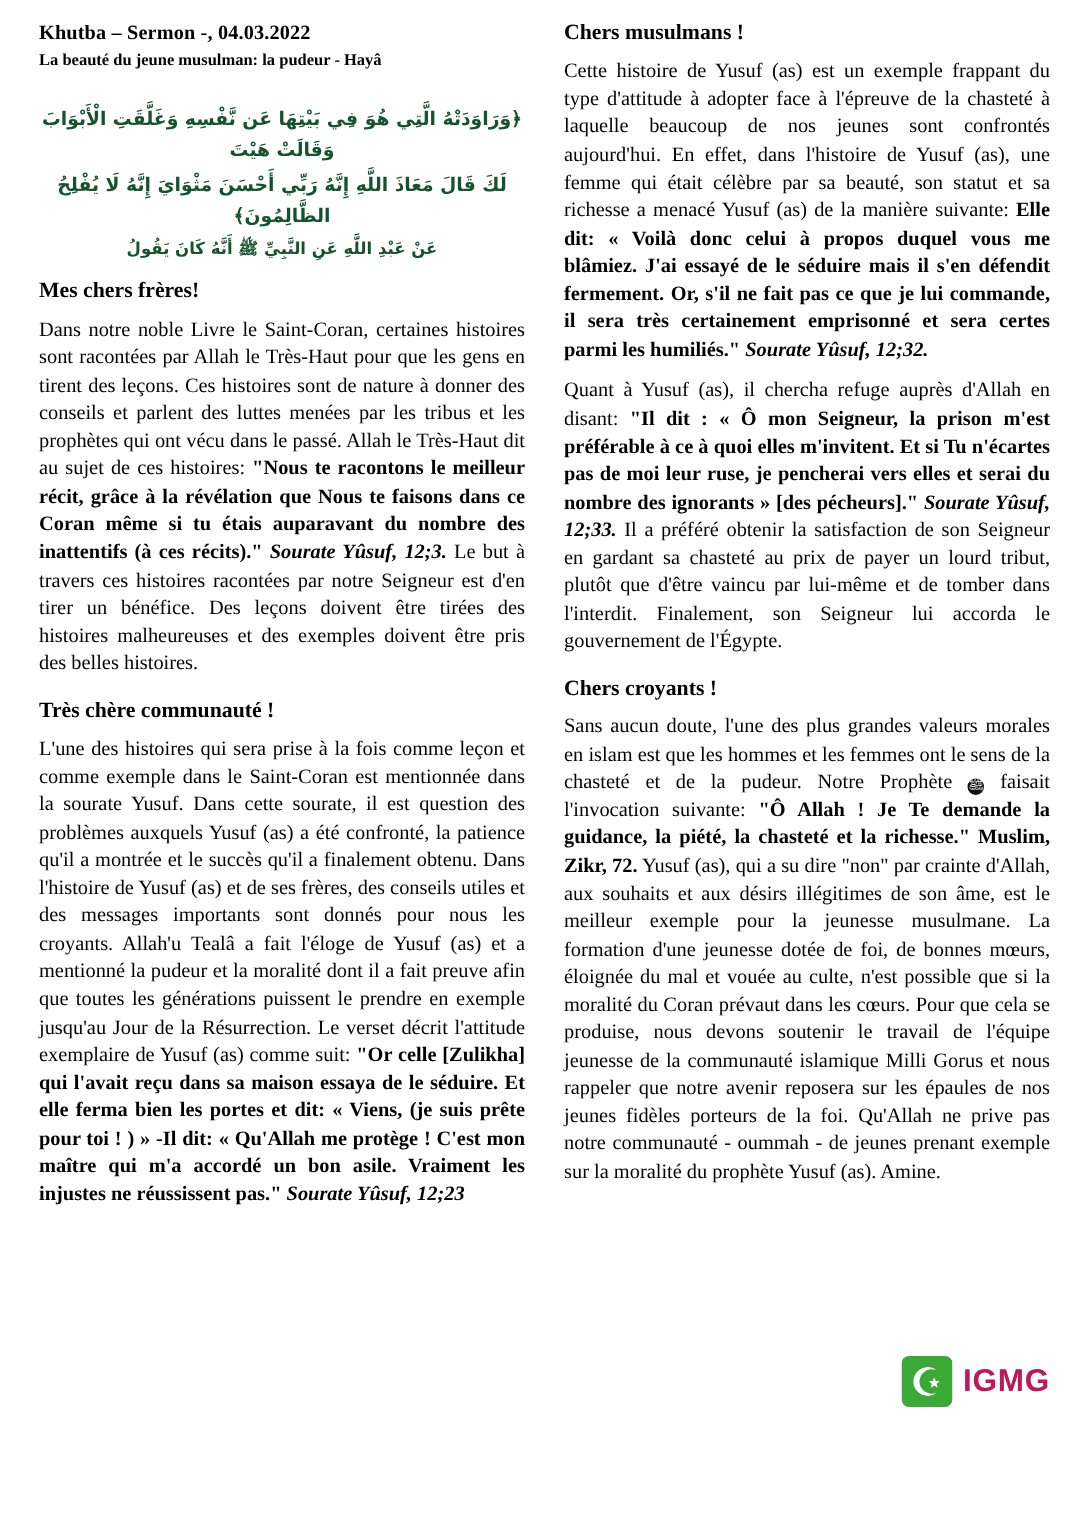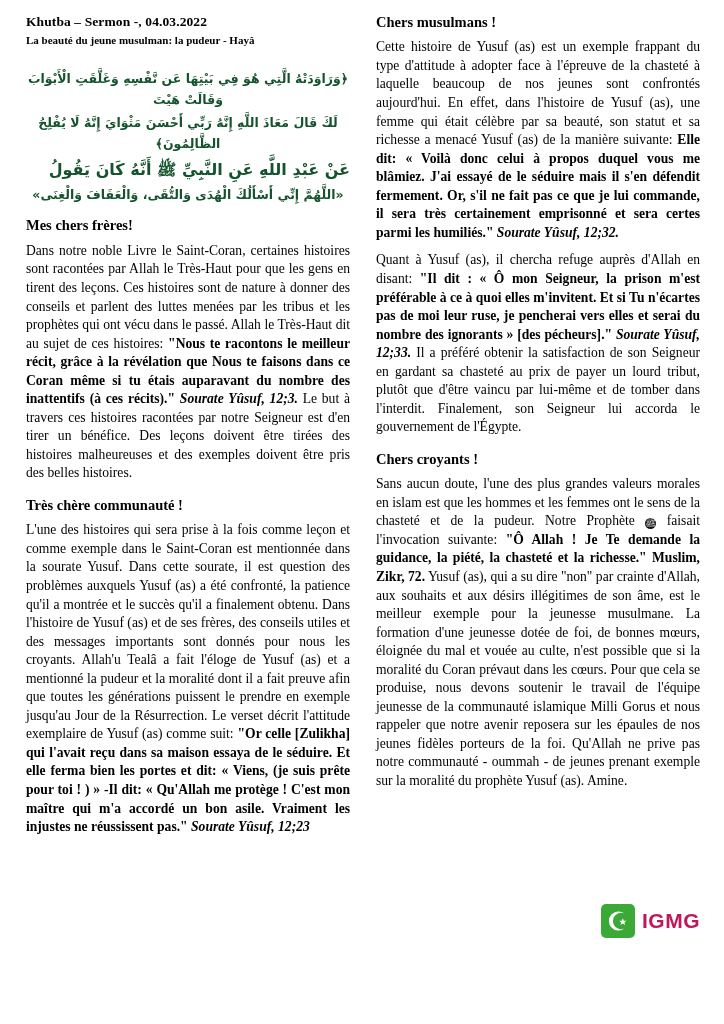--- a/index.html
+++ b/index.html
@@ -50,23 +50,22 @@
     direction: rtl;
     text-align: center;
     color: #14532d;
     font-family: "DejaVu Sans", sans-serif;
     font-size: 12.5px;
     line-height: 1.7;
     margin: 0 0 2px 0;
     font-weight: bold;
   }
   .arabic.small {
-    font-size: 16px;
+    font-size: 11px;
     line-height: 1.6;
-    text-align: right;
   }
   .arabic-block {
     margin-bottom: 10px;
   }
   h2.section {
     font-family: "Liberation Serif", serif;
     font-size: 14.5px;
     font-weight: bold;
     margin: 14px 0 7px 0;
     line-height: 1.2;
@@ -132,21 +131,20 @@
     <div class="col">
 
       <div class="khutba-line">Khutba – Sermon -, 04.03.2022</div>
 
       <div class="title">La beauté du jeune musulman: la pudeur - Hayâ</div>
 
       <div class="arabic-block">
         <div class="arabic">﴿وَرَاوَدَتْهُ الَّتِي هُوَ فِي بَيْتِهَا عَن نَّفْسِهِ وَغَلَّقَتِ الْأَبْوَابَ وَقَالَتْ هَيْتَ</div>
         <div class="arabic">لَكَ قَالَ مَعَاذَ اللَّهِ إِنَّهُ رَبِّي أَحْسَنَ مَثْوَايَ إِنَّهُ لَا يُفْلِحُ الظَّالِمُونَ﴾</div>
         <div class="arabic small">عَنْ عَبْدِ اللَّهِ عَنِ النَّبِيِّ ﷺ أَنَّهُ كَانَ يَقُولُ</div>
-        <div class="arabic">«اللَّهُمَّ إِنِّي أَسْأَلُكَ الْهُدَى وَالتُّقَى، وَالْعَفَافَ وَالْغِنَى»</div>
       </div>
 
       <h2 class="section first">Mes chers frères!</h2>
 
       <p class="body"><span>Dans notre noble Livre le Saint-Coran, certaines histoires sont racontées par Allah le Très-Haut pour que les gens en tirent des leçons. Ces histoires sont de nature à donner des conseils et parlent des luttes menées par les tribus et les prophètes qui ont vécu dans le passé.  Allah le Très-Haut dit au sujet de ces histoires: </span><span class="b">"Nous te racontons le meilleur récit, grâce à la révélation que Nous te faisons dans ce Coran même si tu étais auparavant du nombre des inattentifs (à ces récits)."</span><span class="bi"> Sourate Yûsuf, 12;3.</span><span> Le but à travers ces histoires racontées par notre Seigneur est d'en tirer un bénéfice. Des leçons doivent être tirées des histoires malheureuses et des exemples doivent être pris des belles histoires.</span></p>
 
       <h2 class="section">Très chère communauté !</h2>
 
       <p class="body"><span>L'une des histoires qui sera prise à la fois comme leçon et comme exemple dans le Saint-Coran est mentionnée dans la sourate Yusuf. Dans cette sourate, il est question des problèmes auxquels Yusuf (as) a été confronté, la patience qu'il a montrée et le succès qu'il a finalement obtenu. Dans l'histoire de Yusuf (as) et de ses frères, des conseils utiles et des messages importants sont donnés pour nous les croyants. Allah'u Tealâ a fait l'éloge de Yusuf (as) et a mentionné la pudeur et la moralité dont il a fait preuve afin que toutes les générations puissent le prendre en exemple jusqu'au Jour de la Résurrection. Le verset décrit l'attitude exemplaire de Yusuf (as) comme suit: </span><span class="b">"Or celle [Zulikha] qui l'avait reçu dans sa maison essaya de le séduire. Et elle ferma bien les portes et dit: « Viens, (je suis prête pour toi ! ) » -Il dit: « Qu'Allah me protège ! C'est mon maître qui m'a accordé un bon asile. Vraiment les injustes ne réussissent pas."</span><span class="bi"> Sourate Yûsuf, 12;23</span></p>
 

